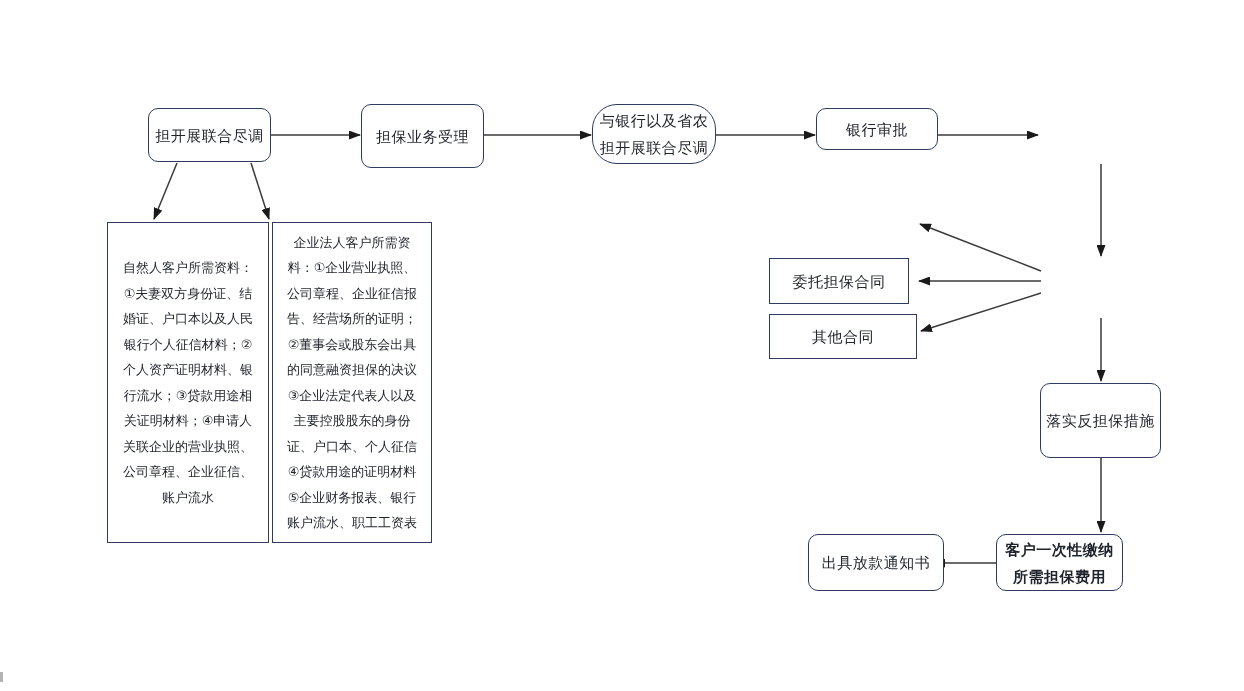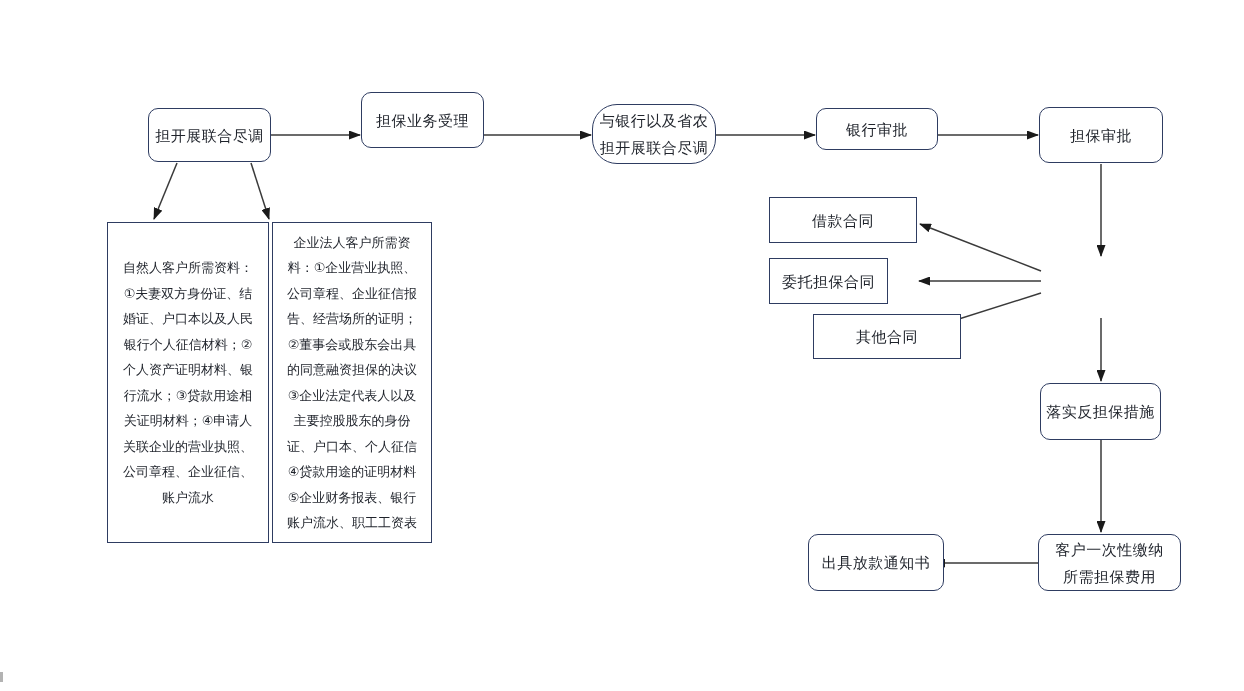--- a/index.html
+++ b/index.html
@@ -32,35 +32,35 @@
 
   .detail-box {
     font-size: 13px;
     line-height: 25.5px;
     letter-spacing: 0;
     margin-left: 36px;
   }
 
   
   #node-submit    { left: 148px;  top: 108px; width: 123px; height: 54px; }
-  #node-accept    { left: 361px;  top: 92px; width: 123px; height: 56px; }
+  #node-accept    { left: 361px;  top: 104px; width: 123px; height: 64px; }
   #node-due       { left: 592px;  top: 104px; width: 124px; height: 60px; border-radius: 25px; }
   #node-bank      { left: 816px;  top: 108px; width: 122px; height: 42px; }
   #node-guarantee { left: 1039px; top: 107px; width: 124px; height: 56px; }
 
   #node-natural   { left: 71px;  top: 222px; width: 162px; height: 321px; text-align: center; }
   #node-corporate { left: 236px; top: 222px; width: 160px; height: 321px; }
 
   #node-loan      { left: 769px; top: 197px; width: 148px; height: 46px; }
-  #node-entrust   { left: 769px; top: 258px; width: 119px; height: 46px; }
-  #node-other     { left: 769px; top: 314px; width: 148px; height: 45px; margin-left: 44px; }
+  #node-entrust   { left: 769px; top: 258px; width: 140px; height: 46px; }
+  #node-other     { left: 769px; top: 314px; width: 148px; height: 45px; }
 
   #node-sign      { left: 1041px; top: 258px; width: 122px; height: 60px; }
-  #node-counter   { left: 1040px; top: 383px; width: 121px; height: 57px; }
-  #node-pay       { left: 1038px; top: 534px; width: 143px; height: 57px; }
+  #node-counter   { left: 1040px; top: 383px; width: 121px; height: 75px; }
+  #node-pay       { left: 996px; top: 534px; width: 127px; height: 57px; font-weight: bold; }
   #node-notice    { left: 808px;  top: 534px; width: 136px; height: 57px; }
 
   .edge-fragment {
     position: absolute;
     left: 0; top: 672px;
     width: 3px; height: 10px;
     background: #b3b3b3;
   }
 </style>
 </head>
@@ -93,21 +93,20 @@
 
   <div class="node rounded" id="node-submit">担开展联合尽调</div>
 
   <div class="node rounded" id="node-accept">担保业务受理</div>
 
   <div class="node rounded" id="node-due">与银行以及省农
 担开展联合尽调</div>
 
   <div class="node rounded" id="node-bank">银行审批</div>
 
-  <div class="node rounded" id="node-guarantee">担保审批</div>
 
   <div class="node square detail-box" id="node-natural">自然人客户所需资料：
 ①夫妻双方身份证、结
 婚证、户口本以及人民
 银行个人征信材料；②
 个人资产证明材料、银
 行流水；③贷款用途相
 关证明材料；④申请人
 关联企业的营业执照、
 公司章程、企业征信、
@@ -119,21 +118,20 @@
 告、经营场所的证明；
 ②董事会或股东会出具
 的同意融资担保的决议
 ③企业法定代表人以及
 主要控股股东的身份
 证、户口本、个人征信
 ④贷款用途的证明材料
 ⑤企业财务报表、银行
 账户流水、职工工资表</div>
 
-  <div class="node square" id="node-loan">借款合同</div>
 
   <div class="node square" id="node-entrust">委托担保合同</div>
 
   <div class="node square" id="node-other">其他合同</div>
 
 
   <div class="node rounded" id="node-counter">落实反担保措施</div>
 
   <div class="node rounded" id="node-pay">客户一次性缴纳
 所需担保费用</div>

